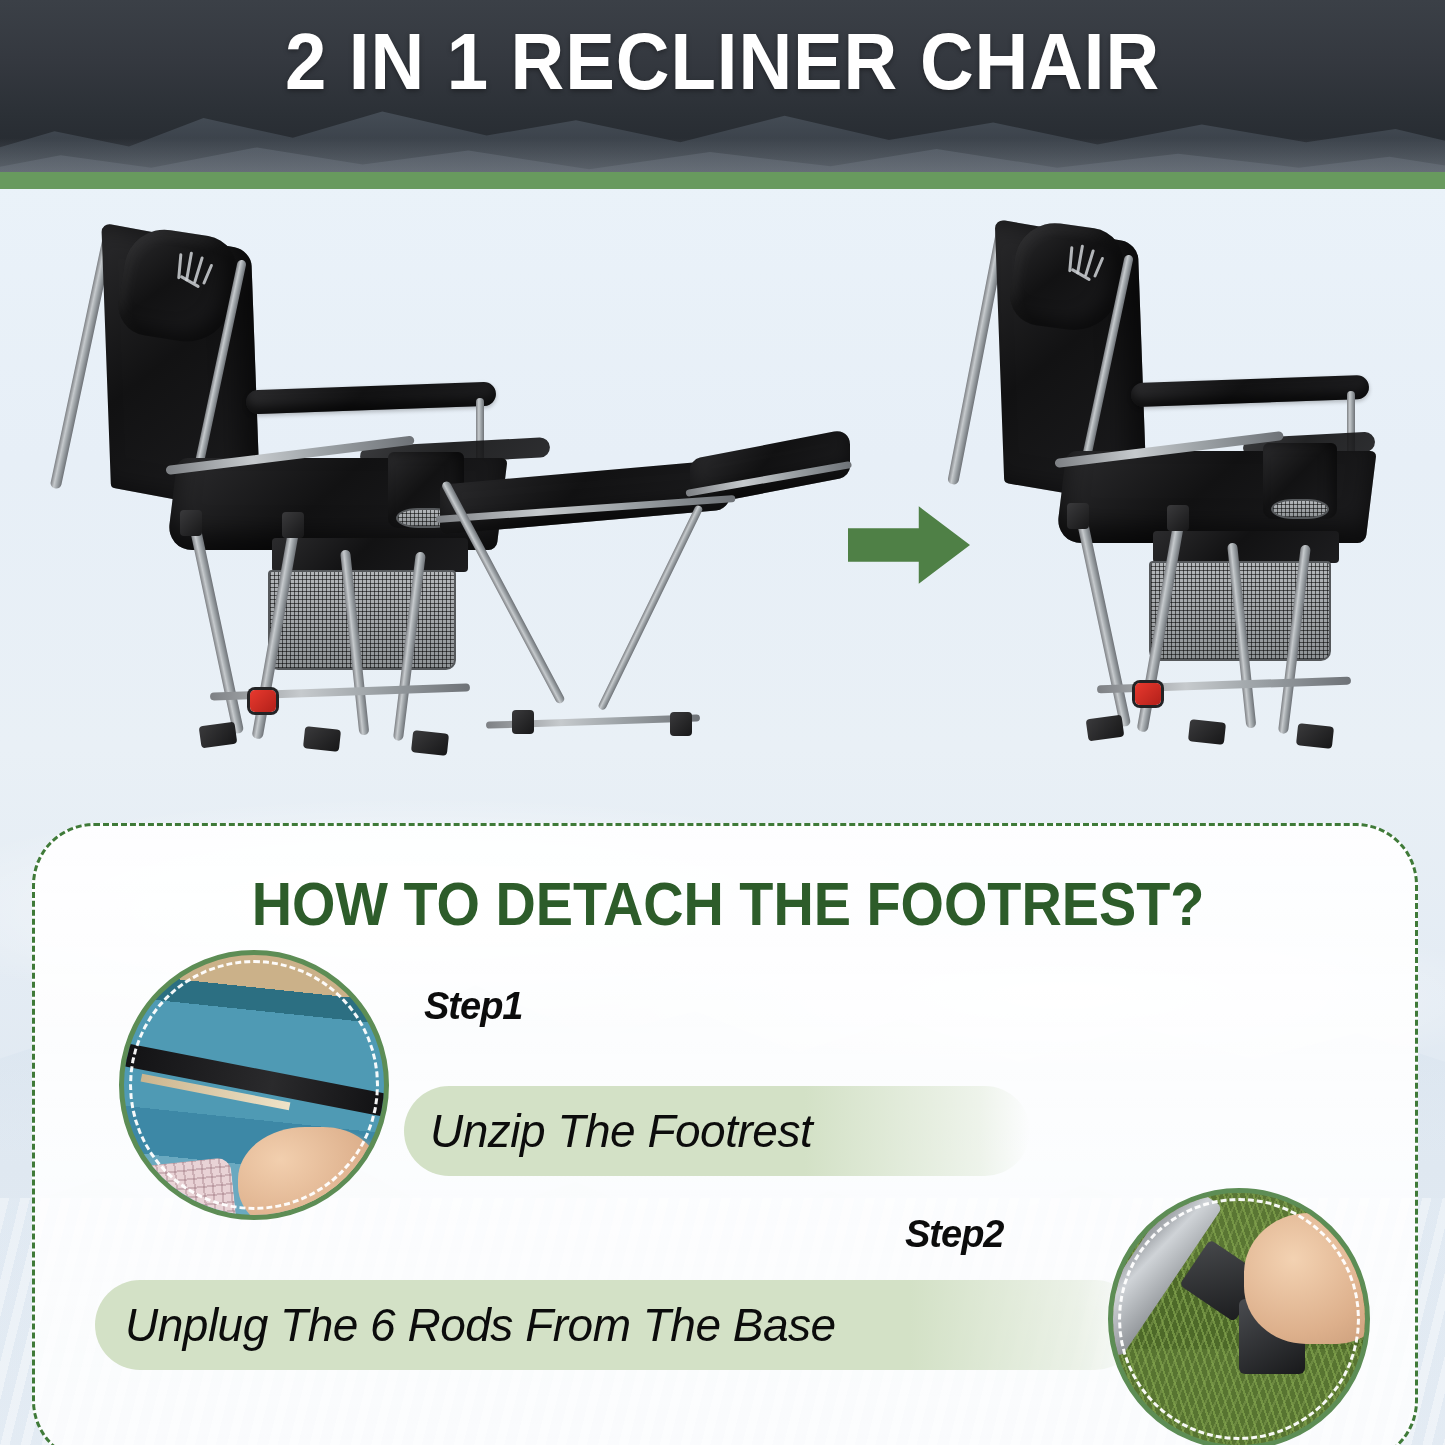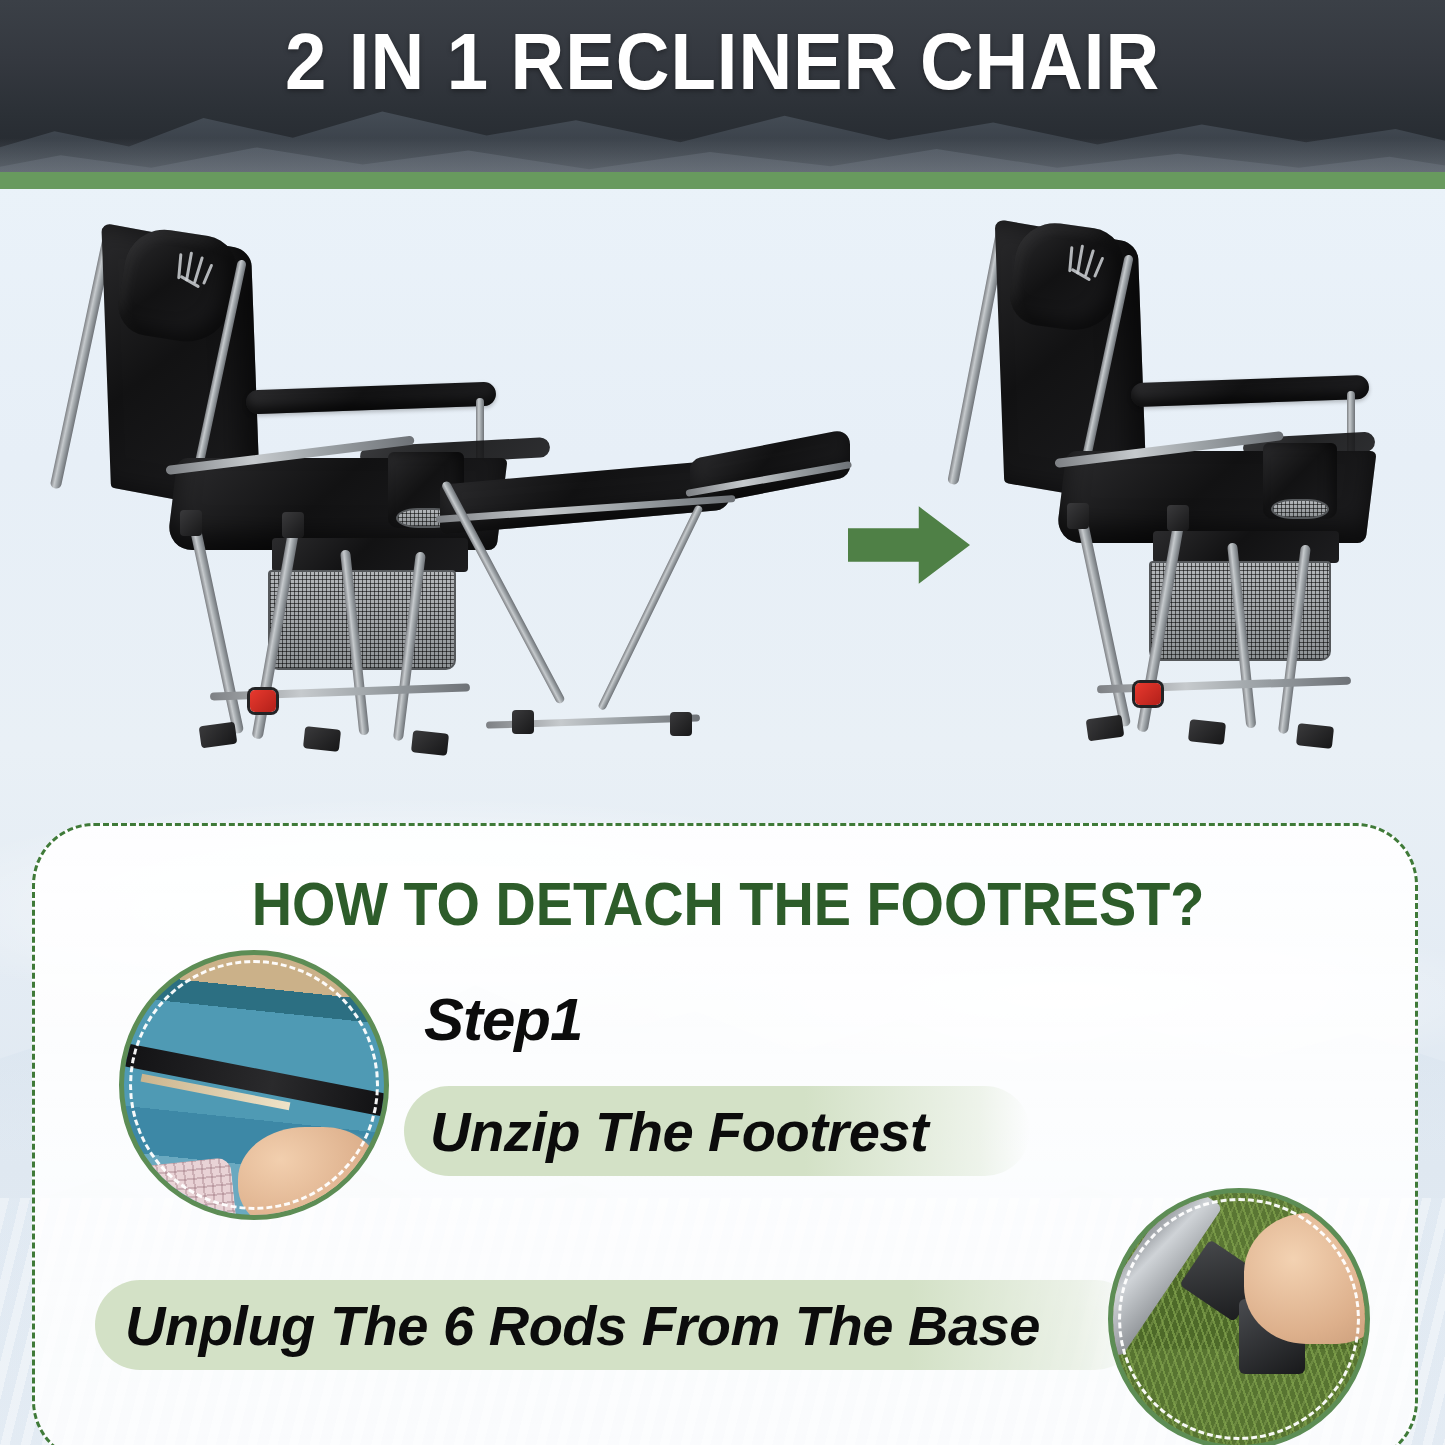--- a/index.html
+++ b/index.html
@@ -195,40 +195,40 @@
     border-radius:46% 38% 34% 44%;
   }
   .ph2 .fitting{
     position:absolute;left:50%;top:42%;width:26%;height:30%;
     background:linear-gradient(150deg,#4a4c50,#18191b);border-radius:6px;
   }
 
   
   .step-label{
     position:absolute;color:#0c0c0c;font-weight:700;font-style:italic;
-    font-size:60px;letter-spacing:-1px;
+    font-size:38px;letter-spacing:-1px;
   }
   .s1-label{ left:424px; top:985px; }
   .s2-label{ left:905px; top:1213px; }
 
   
   .band{
     position:absolute;height:90px;border-radius:45px;
     display:flex;align-items:center;
   }
   .band1{
     left:404px; top:1086px; width:626px;
     background:linear-gradient(90deg,#d3e1c6 0%, #d3e1c6 64%, rgba(211,225,198,.35) 92%, rgba(211,225,198,0) 100%);
   }
   .band2{
     left:95px; top:1280px; width:1045px;
     background:linear-gradient(90deg,#d3e1c6 0%, #d3e1c6 78%, rgba(211,225,198,.4) 94%, rgba(211,225,198,0) 100%);
   }
   .band-text{
-    color:#0c0c0c;font-weight:700;font-style:italic;font-size:56px;letter-spacing:-.5px;
+    color:#0c0c0c;font-weight:400;font-style:italic;font-size:46px;letter-spacing:-.5px;
     white-space:nowrap;
   }
   .band1 .band-text{ padding-left:26px; }
   .band2 .band-text{ padding-left:30px; }
 </style>
 </head>
 <body>
 
 <div id="page">
 
@@ -368,20 +368,21 @@
     <div class="hand"></div>
   </div>
   <div class="step-label s1-label">Step1</div>
   <div class="band band1">
     <span class="band-text">Unzip The Footrest</span>
   </div>
 
   <div class="band band2">
     <span class="band-text">Unplug The 6 Rods From The Base</span>
   </div>
+  <div class="step-label s2-label">Step2</div>
   <div class="photo-circle ph2">
     <div class="grass"></div>
     <div class="pole"></div>
     <div class="clamp"></div>
     <div class="fitting"></div>
     <div class="hand2"></div>
   </div>
 
 </div>
 

